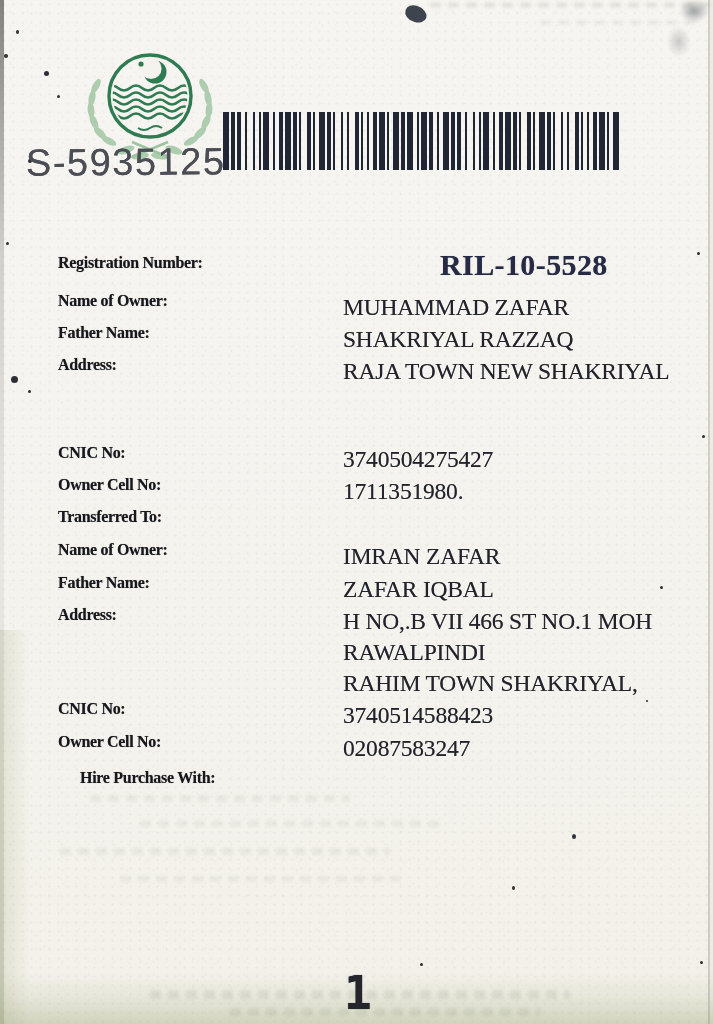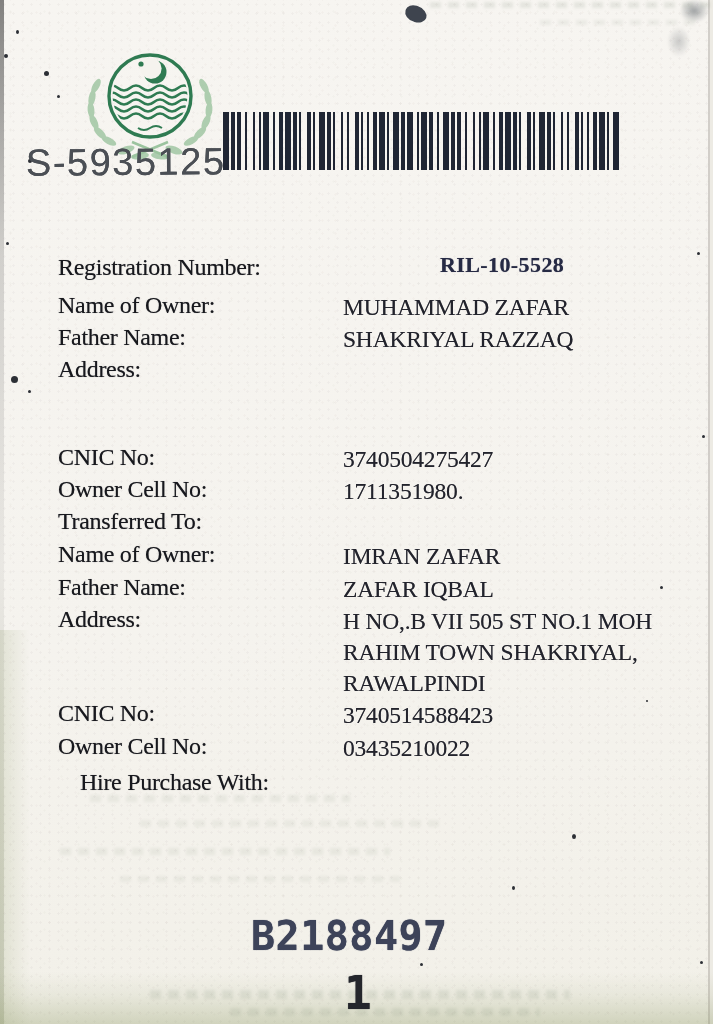--- a/index.html
+++ b/index.html
@@ -40,27 +40,27 @@
     color:var(--stamp-green);text-shadow:0 0 .6px var(--stamp-green);}
   .barcode{position:absolute;left:223px;top:112px;width:396px;height:58px;overflow:hidden;}
   .barcode i{position:absolute;top:0;bottom:0;background:var(--barcode-ink);}
   .serial{position:absolute;left:26px;top:141px;
     font-family:"Liberation Sans",sans-serif;font-size:38px;letter-spacing:1.5px;
     color:var(--serial-gray);text-shadow:0 0 .6px var(--serial-gray);transform:rotate(-.4deg);}
   
   .fields{position:absolute;left:0;top:0;width:100%;height:100%;}
   .row{position:absolute;left:0;width:100%;}
   .label{position:absolute;left:58px;white-space:nowrap;
-    font-weight:normal;font-size:24px;letter-spacing:-.3px;
+    font-weight:bold;font-size:16px;letter-spacing:-.3px;
     color:var(--label-ink);text-shadow:0 0 .7px rgba(20,20,28,.55);}
   .label.indent{left:80px;}
   .value{position:absolute;left:343px;white-space:nowrap;
     font-size:23.5px;letter-spacing:-.2px;line-height:31px;
     color:var(--text-ink);text-shadow:0 0 .5px rgba(25,26,36,.5);}
-  .value.reg{left:440px;top:-5px;font-weight:bold;font-size:22px;letter-spacing:.4px;
+  .value.reg{left:440px;top:-5px;font-weight:bold;font-size:30px;letter-spacing:.4px;
     color:var(--reg-ink);text-shadow:0 0 .7px rgba(38,42,68,.6);}
   
   .docnum{position:absolute;left:251px;top:913px;
     font-family:"DejaVu Sans Mono",monospace;font-weight:bold;font-size:40px;letter-spacing:.5px;
     color:var(--docnum-ink);text-shadow:0 0 .8px var(--docnum-ink);}
   .pagenum{position:absolute;left:344px;top:966px;
     font-family:"DejaVu Sans Mono",monospace;font-weight:bold;font-size:46px;
     color:var(--pagenum-ink);text-shadow:0 0 .8px var(--pagenum-ink);}
 </style>
 </head>
@@ -224,20 +224,21 @@
     </div>
 
     <div class="row" style="top:324px">
       <span class="label">Father Name:</span>
       <span class="value">SHAKRIYAL RAZZAQ</span>
     </div>
 
     <div class="row" style="top:356px">
       <span class="label">Address:</span>
       <span class="value">
+        <div>RAJA TOWN NEW SHAKRIYAL</div>
       </span>
     </div>
 
     <div class="row" style="top:444px">
       <span class="label">CNIC No:</span>
       <span class="value">3740504275427</span>
     </div>
 
     <div class="row" style="top:476px">
       <span class="label">Owner Cell No:</span>
@@ -254,38 +255,37 @@
     </div>
 
     <div class="row" style="top:574px">
       <span class="label">Father Name:</span>
       <span class="value">ZAFAR IQBAL</span>
     </div>
 
     <div class="row" style="top:606px">
       <span class="label">Address:</span>
       <span class="value">
-        <div>H NO,.B VII 505 ST NO.1 MOH</div>
+        <div>H NO,.B VII 466 ST NO.1 MOH</div>
+        <div>RAWALPINDI</div>
         <div>RAHIM TOWN SHAKRIYAL,</div>
-        <div>RAWALPINDI</div>
       </span>
     </div>
 
     <div class="row" style="top:700px">
       <span class="label">CNIC No:</span>
       <span class="value">3740514588423</span>
     </div>
 
     <div class="row" style="top:733px">
       <span class="label">Owner Cell No:</span>
-      <span class="value">03435210022</span>
+      <span class="value">02087583247</span>
     </div>
 
     <div class="row" style="top:769px">
       <span class="label indent">Hire Purchase With:</span>
     </div>
 
   </div>
 
-  <div class="docnum">B2188497</div>
   <div class="pagenum">1</div>
 
 </div>
 
 </body></html>

